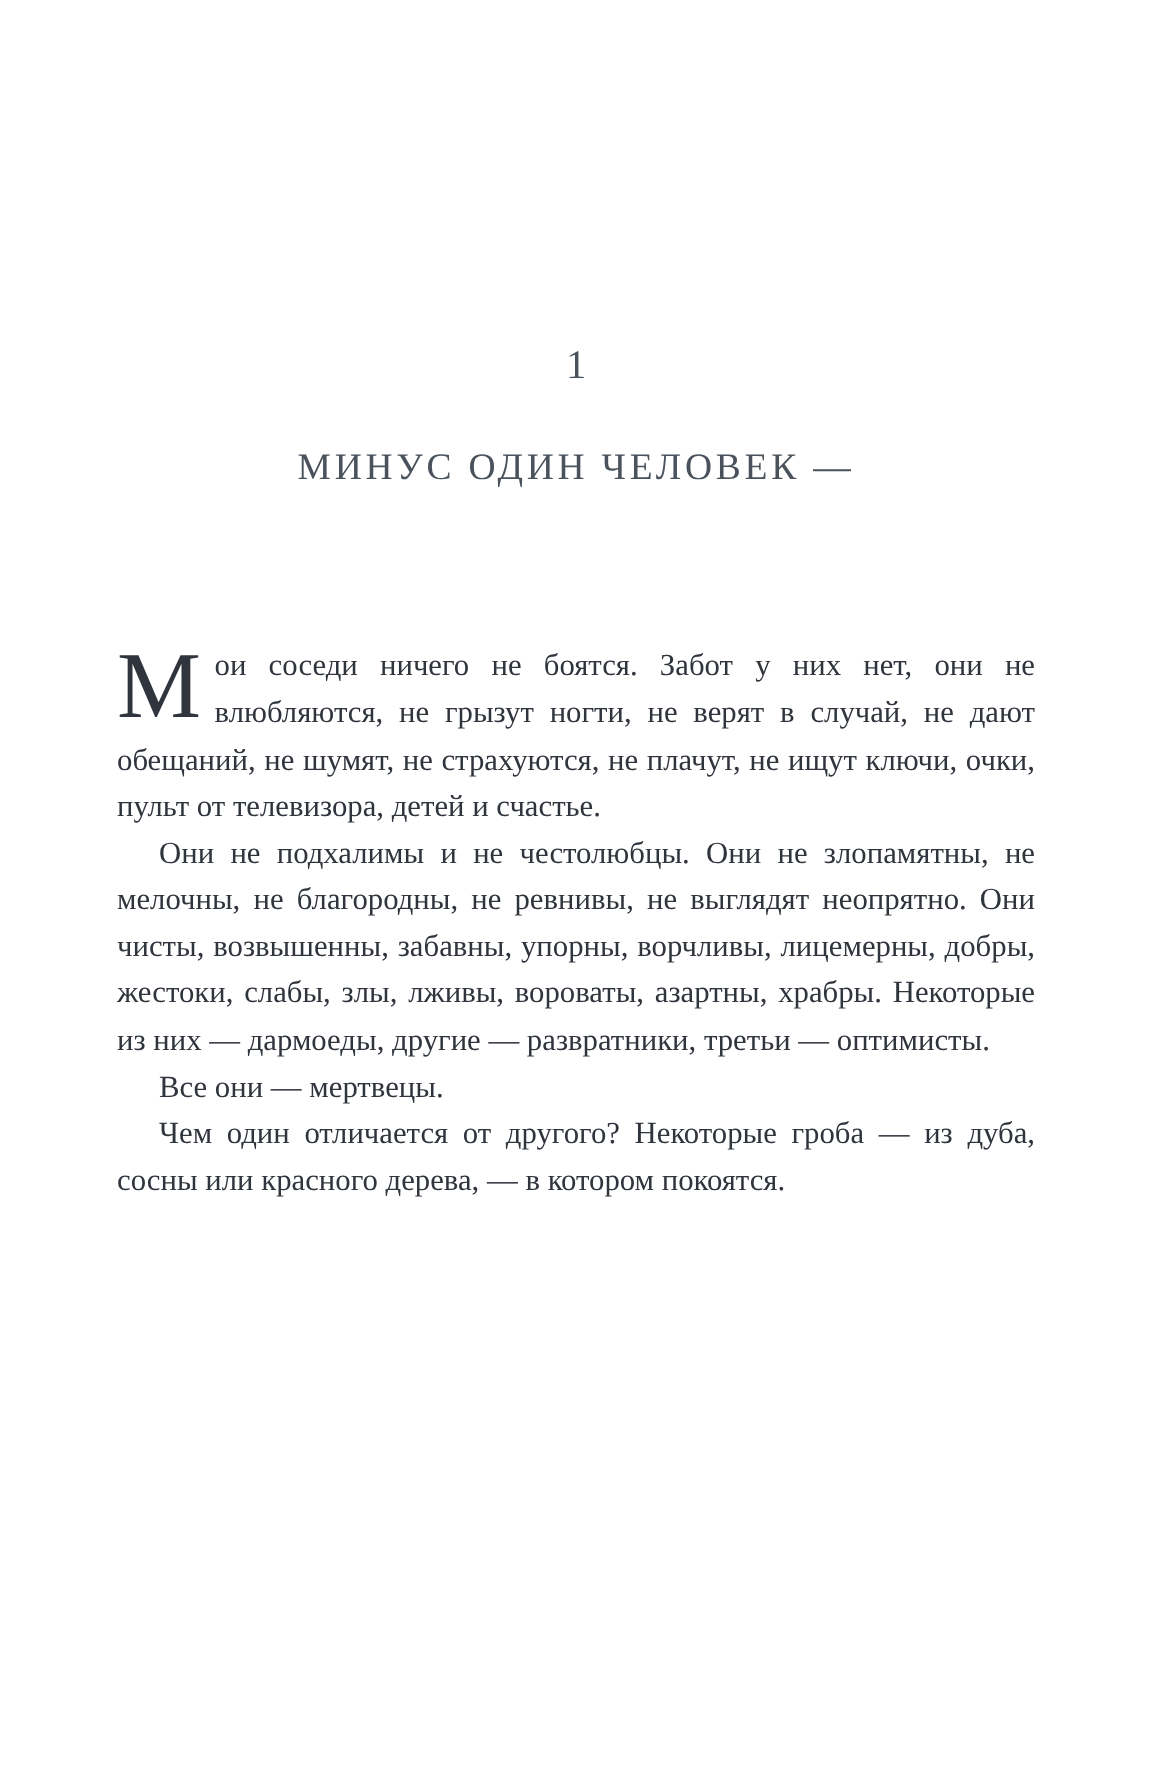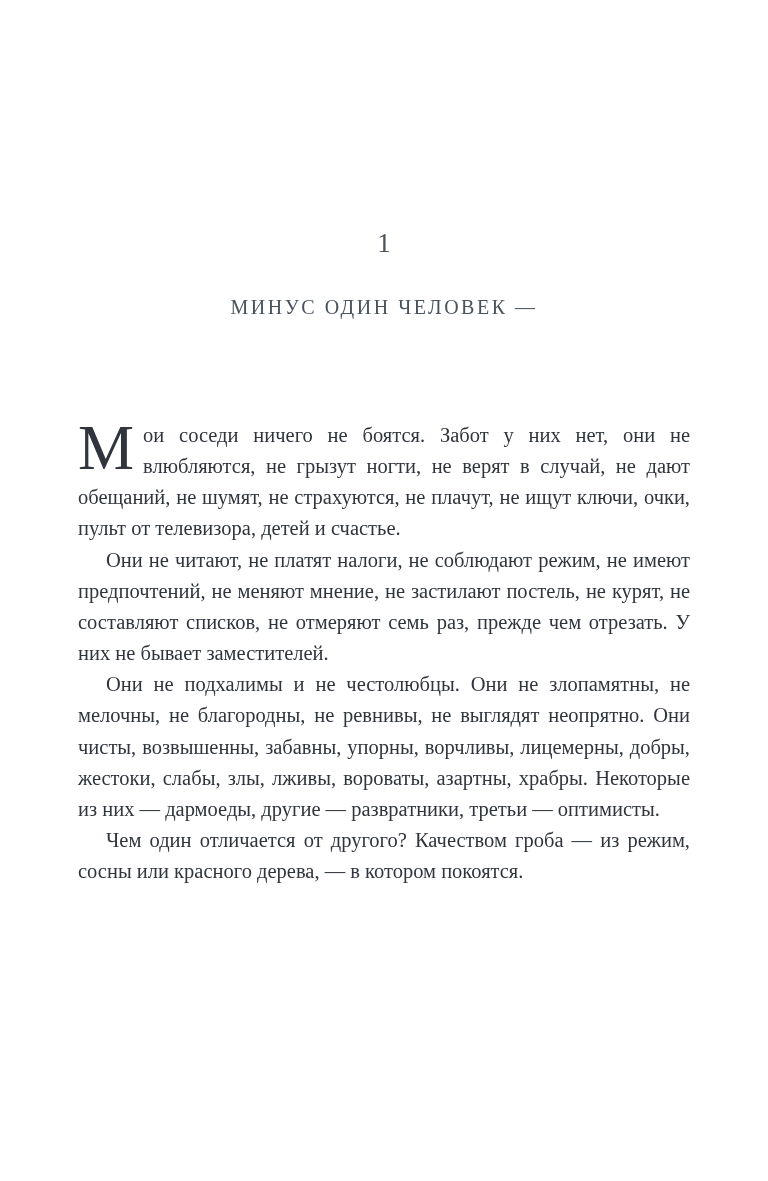--- a/index.html
+++ b/index.html
@@ -26,21 +26,21 @@
     padding-top: 228px;
     text-align: center;
     font-size: 27px;
     font-weight: 400;
     color: #4a525c;
   }
 
   .chapter-title {
     margin-top: 30px;
     text-align: center;
-    font-size: 20px;
+    font-size: 25px;
     font-weight: 400;
     letter-spacing: 2.5px;
     line-height: 1.85;
     color: #4a525c;
   }
 
   .body-text {
     margin-top: 94px;
     color: #30353d;
     font-size: 20.5px;
@@ -74,22 +74,22 @@
   <div class="chapter-number">1</div>
 
   <h1 class="chapter-title">
     <span>МИНУС ОДИН ЧЕЛОВЕК —</span><br>
   </h1>
 
   <div class="body-text">
 
     <p class="first-paragraph"><span class="dropcap">М</span><span>ои соседи ничего не боятся. Забот у них нет, они не влюбляются, не грызут ногти, не верят в случай, не дают обещаний, не шумят, не страхуются, не плачут, не ищут ключи, очки, пульт от телевизора, детей и счастье.</span></p>
 
-    <p>Они не читают, не платят налоги, не соблюдают режим, не имеют предпочтений, не меняют мнение, не застилают постель, не курят, не составляют списков, не отмеряют семь раз, прежде чем отрезать. У них не бывает заместителей.</p>
 
     <p>Они не подхалимы и не честолюбцы. Они не злопамятны, не мелочны, не благородны, не ревнивы, не выглядят неопрятно. Они чисты, возвышенны, забавны, упорны, ворчливы, лицемерны, добры, жестоки, слабы, злы, лживы, вороваты, азартны, храбры. Некоторые из них — дармоеды, другие — развратники, третьи — оптимисты.</p>
 
+    <p>Все они — мертвецы.</p>
 
-    <p>Чем один отличается от другого? Качеством гроба — из режим, сосны или красного дерева, — в котором покоятся.</p>
+    <p>Чем один отличается от другого? Некоторые гроба — из дуба, сосны или красного дерева, — в котором покоятся.</p>
 
   </div>
 
 </div>
 
 </body></html>

